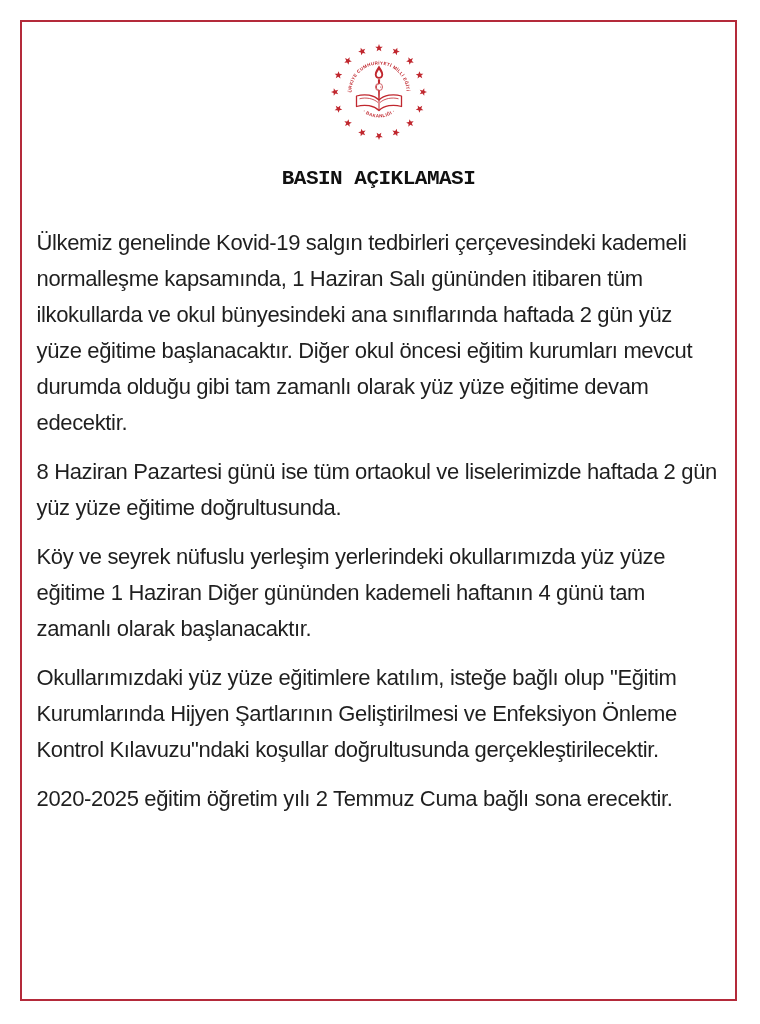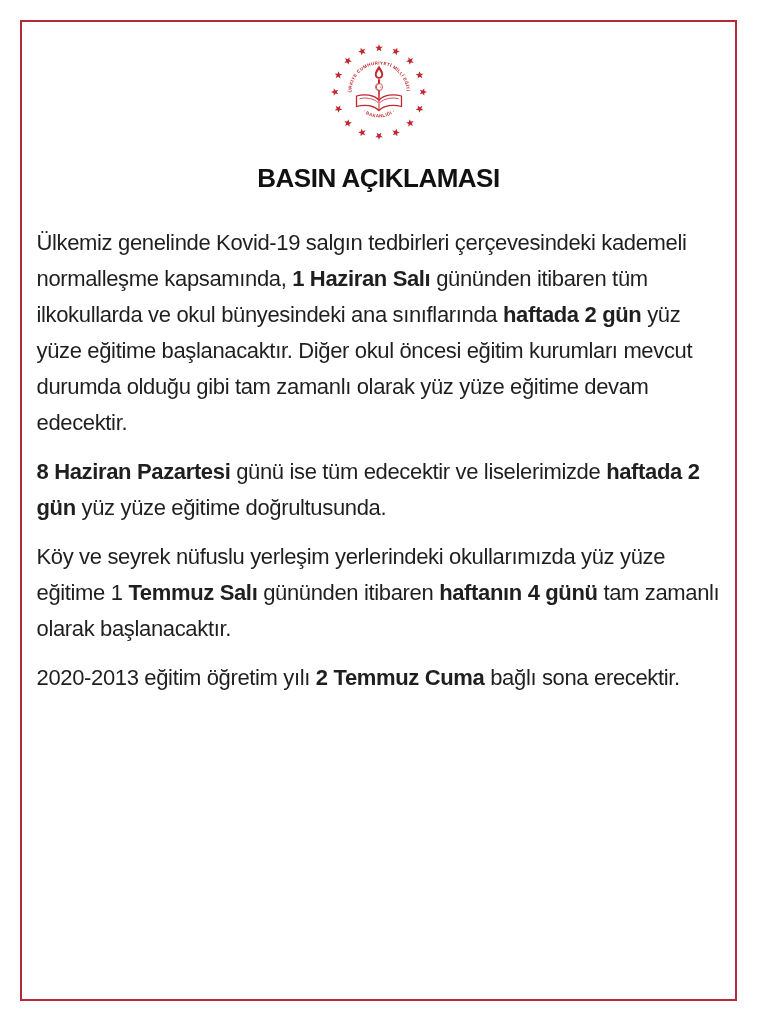--- a/index.html
+++ b/index.html
@@ -27,31 +27,32 @@
   .ring-text{
     fill:var(--logo-red);
     font-family:"Liberation Sans","DejaVu Sans",sans-serif;
     font-size:4.5px;font-weight:bold;letter-spacing:0.35px;
   }
   .red-fill{fill:var(--logo-red);}
   .red-stroke{stroke:var(--logo-red);fill:#ffffff;}
   .page-title{
     margin:20px 0 0;
     text-align:center;
-    font-size:26px;line-height:33px;
+    font-size:21px;line-height:33px;
     font-weight:bold;letter-spacing:-0.5px;
     color:var(--title-color);
+    font-family:Liberation Mono, monospace;
   }
   .press-body{
     width:684px;margin:30px auto 0;
     font-size:22px;line-height:36px;letter-spacing:-0.35px;
     color:var(--text-color);
   }
   .para{margin:0 0 13px;}
-  .para span.b{font-weight:bold;}
+  .para span.b{font-weight:normal;}
 </style>
 </head>
 <body>
 
 <div class="page">
   <div class="frame"></div>
 
   <div class="content">
 
     <div class="logo-wrap">
@@ -104,19 +105,20 @@
           <path fill="none" stroke="var(--logo-red)" stroke-width="0.8" d="M51,60.5 C55.5,56.5 63,55 69.5,56.8"></path>
           <path fill="none" stroke="var(--logo-red)" stroke-width="1" d="M50,58 L50,68.5"></path>
         </g>
       </svg>
     </div>
 
     <h1 class="page-title">BASIN AÇIKLAMASI</h1>
 
     <div class="press-body">
         <p class="para"><span>Ülkemiz genelinde Kovid-19 salgın tedbirleri çerçevesindeki kademeli normalleşme kapsamında, </span><span class="b">1 Haziran Salı</span><span> gününden itibaren tüm ilkokullarda ve okul bünyesindeki ana sınıflarında </span><span class="b">haftada 2 gün</span><span> yüz yüze eğitime başlanacaktır. Diğer okul öncesi eğitim kurumları mevcut durumda olduğu gibi tam zamanlı olarak yüz yüze eğitime devam edecektir.</span></p>
-        <p class="para"><span class="b">8 Haziran Pazartesi</span><span> günü ise tüm edecektir ve liselerimizde </span><span class="b">haftada 2 gün</span><span> yüz yüze eğitime doğrultusunda.</span></p>
-        <p class="para"><span>Köy ve seyrek nüfuslu yerleşim yerlerindeki okullarımızda yüz yüze eğitime 1 </span><span class="b">Temmuz Salı</span><span> gününden itibaren </span><span class="b">haftanın 4 günü</span><span> tam zamanlı olarak başlanacaktır.</span></p>
-        <p class="para"><span>2020-2013 eğitim öğretim yılı </span><span class="b">2 Temmuz Cuma</span><span> bağlı sona erecektir.</span></p>
+        <p class="para"><span class="b">8 Haziran Pazartesi</span><span> günü ise tüm ortaokul ve liselerimizde </span><span class="b">haftada 2 gün</span><span> yüz yüze eğitime doğrultusunda.</span></p>
+        <p class="para"><span>Köy ve seyrek nüfuslu yerleşim yerlerindeki okullarımızda yüz yüze eğitime 1 </span><span class="b">Haziran Diğer</span><span> gününden kademeli </span><span class="b">haftanın 4 günü</span><span> tam zamanlı olarak başlanacaktır.</span></p>
+        <p class="para"><span>Okullarımızdaki yüz yüze eğitimlere katılım, isteğe bağlı olup </span><span class="b">"Eğitim Kurumlarında Hijyen Şartlarının Geliştirilmesi ve Enfeksiyon Önleme Kontrol Kılavuzu"</span><span>ndaki koşullar doğrultusunda gerçekleştirilecektir.</span></p>
+        <p class="para"><span>2020-2025 eğitim öğretim yılı </span><span class="b">2 Temmuz Cuma</span><span> bağlı sona erecektir.</span></p>
       </div>
 
   </div>
 </div>
 
 </body></html>

